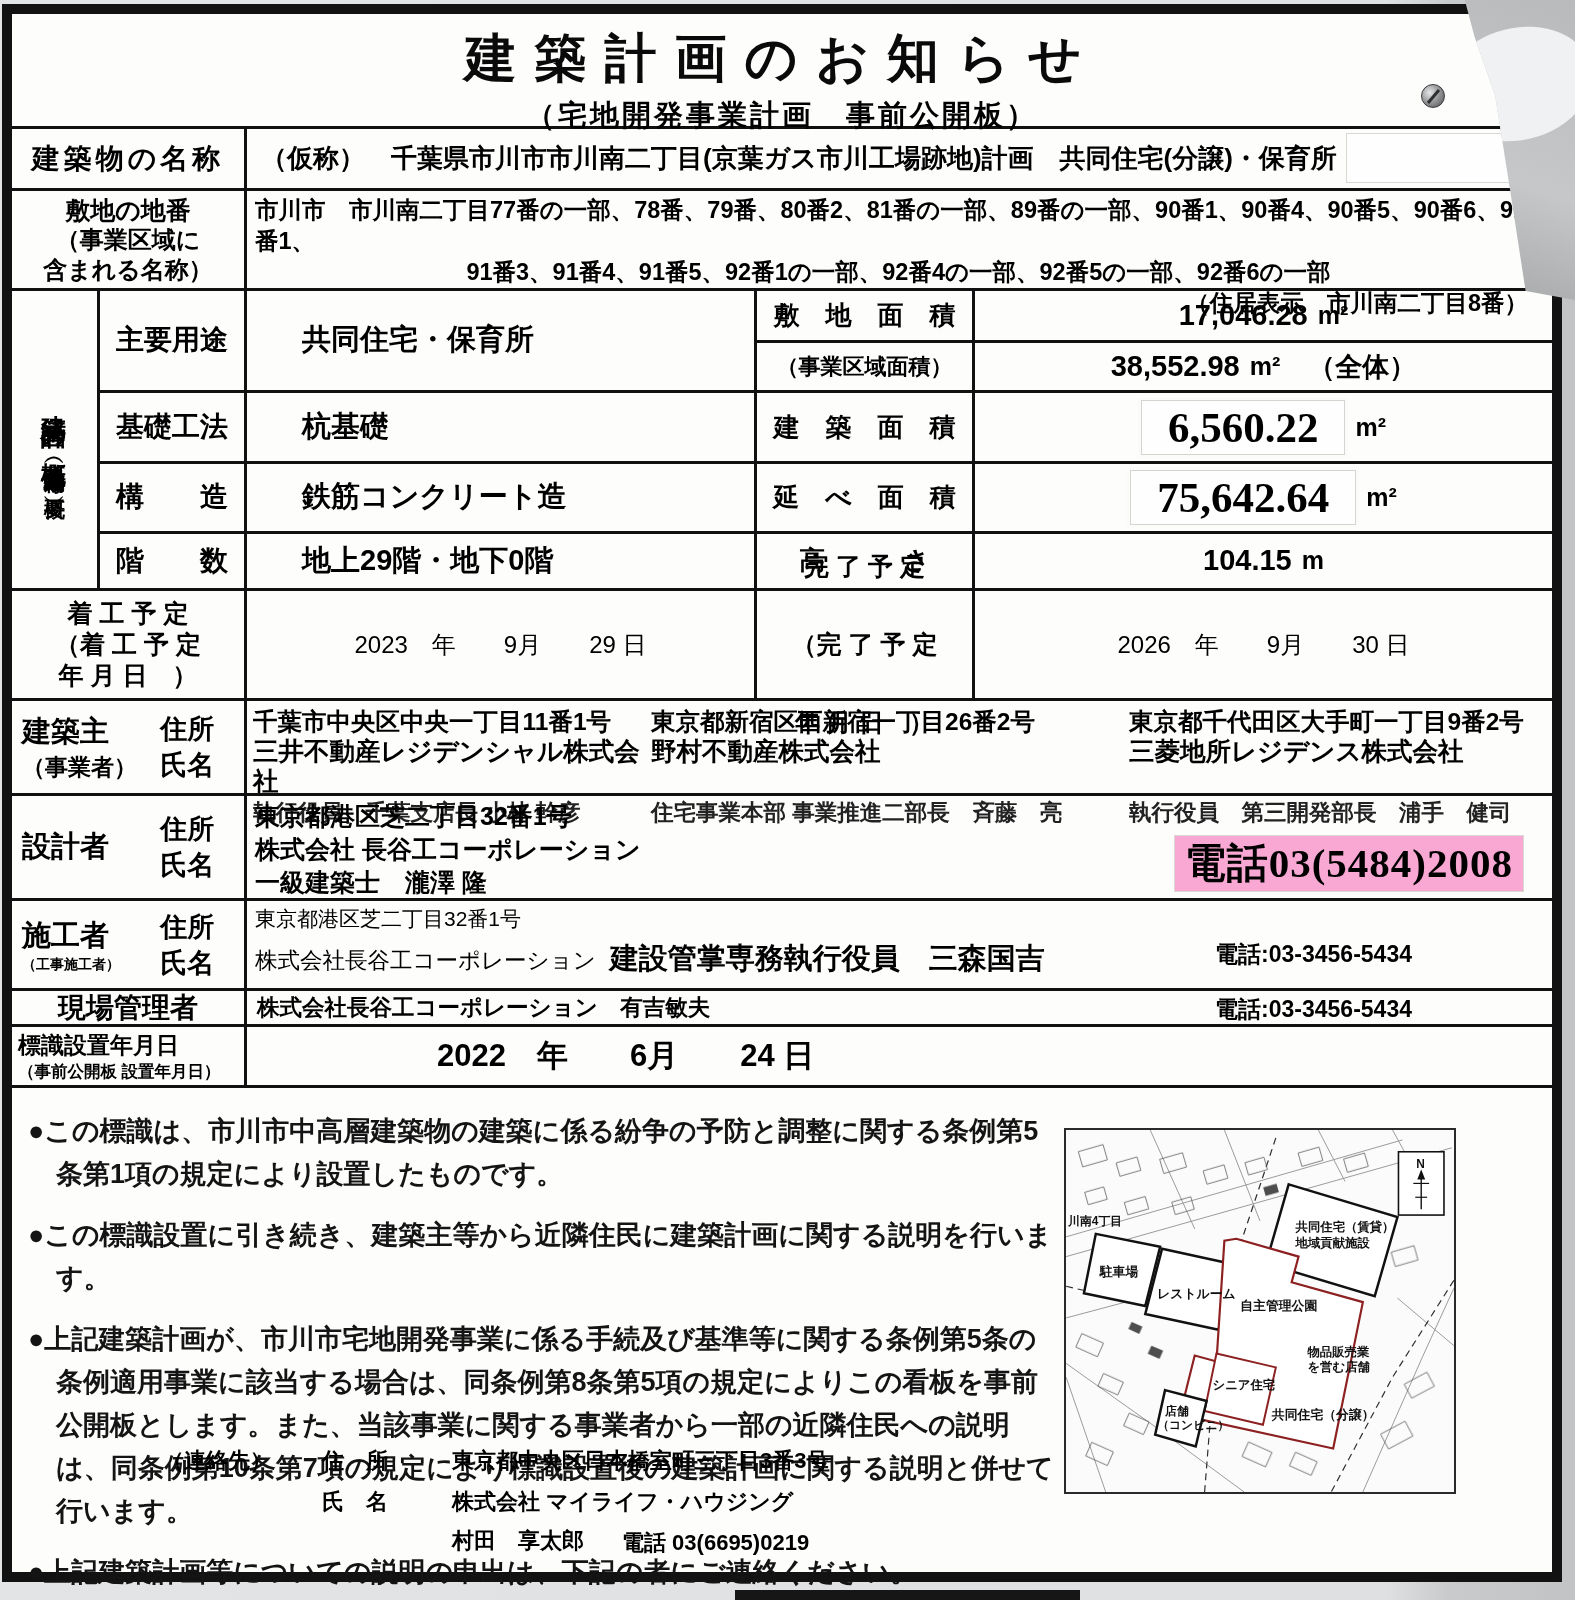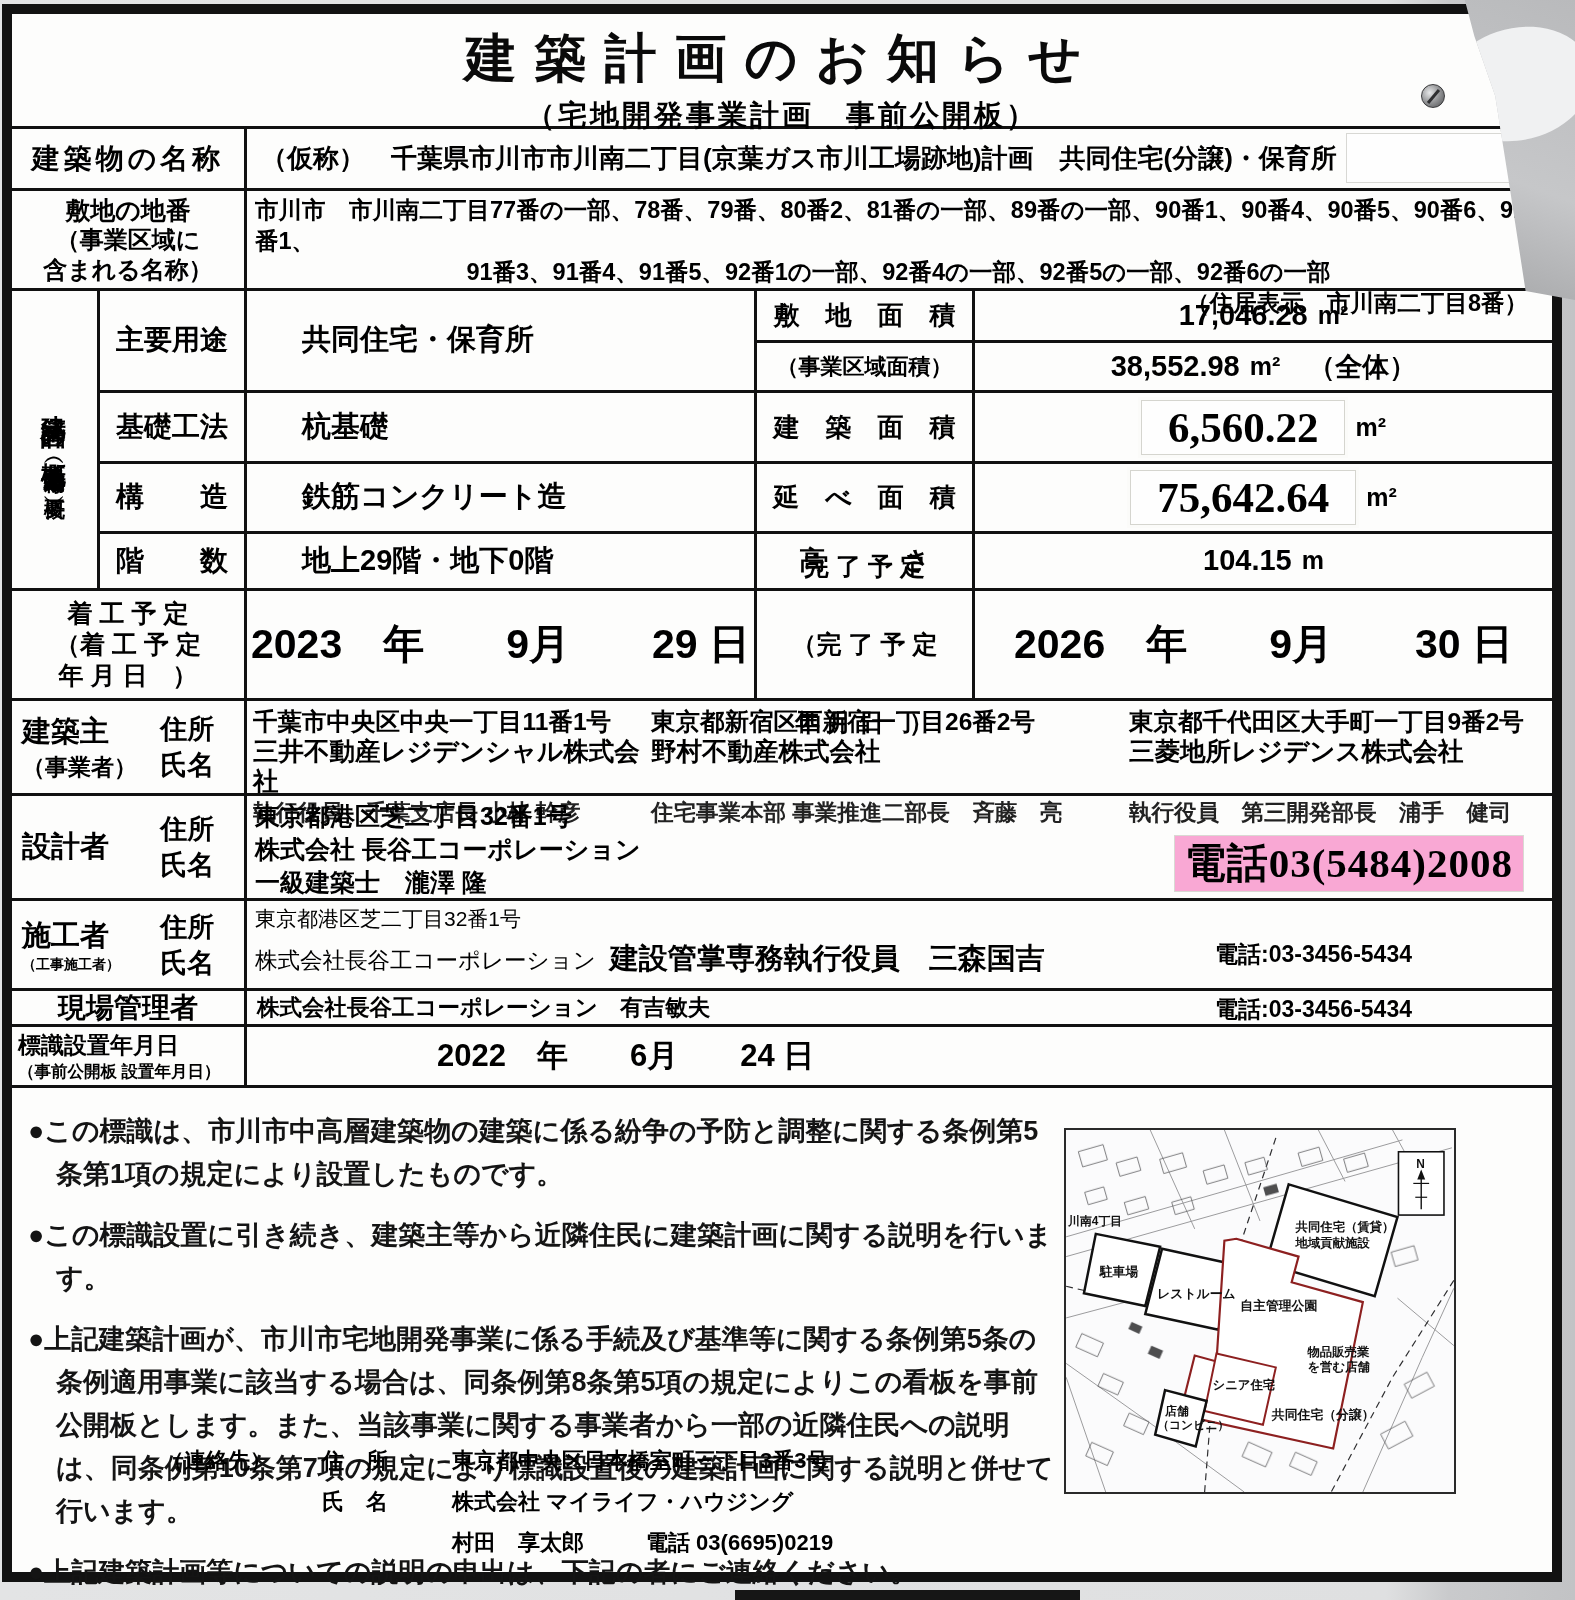--- a/index.html
+++ b/index.html
@@ -64,21 +64,21 @@
     font-size:29px; font-weight:bold; }
   .unit { font-size:25px; margin-left:10px; font-weight:bold; }
   .suffix { font-size:27px; margin-left:28px; }
   .pasted { background:#fefefe; border:1px solid #d5d5cf; box-shadow:0 0 0 3px #fbfbf9;
     padding:2px 26px; font-family:"Liberation Serif", serif; font-weight:600; font-size:43px; }
 
   
   .r4 { height:110px; }
   .r4 .lbl { width:235px; font-size:25px; line-height:31px; }
   .r4 .val { width:510px; display:flex; align-items:center; justify-content:center;
-    font-size:41px; font-weight:bold; border-right:3px solid #111; }
+    font-size:24px; font-weight:normal; border-right:3px solid #111; }
   .r4 .lbl2 { width:218px;gap:47px; }
   .r4 .val2 { flex:1; border-right:none; }
 
   
   .labbox { width:235px; border-right:3px solid #111; display:flex; }
   .labmain { width:150px; display:flex; flex-direction:column; justify-content:center;
     padding-left:10px; font-weight:bold; }
   .labsub  { width:85px; display:flex; flex-direction:column; justify-content:center;
     font-weight:bold; font-size:27px; line-height:36px; }
   .r5 { height:95px; }
@@ -125,21 +125,21 @@
 
   
   .bottom { position:relative; height:478px; }
   .notes { padding:22px 0 0 16px; width:1050px; }
   .note { font-size:27px; font-weight:600; line-height:43px; padding-left:28px;
     text-indent:-28px; margin-bottom:18px; color:#141414; }
   .contactblk { position:absolute; left:150px; top:352px; font-size:22px; font-weight:600; }
   .contactblk .line { display:flex; line-height:41px; }
   .contactblk .g1 { width:160px; } .contactblk .g2 { width:130px; }
   .contactblk .ind { margin-left:160px; }
-  .contactblk .person { margin-right:62px; }
+  .contactblk .person { margin-right:38px;font-family:Liberation Mono, monospace; }
 
   
   .mapbox { position:absolute; left:1052px; top:40px; width:392px; height:366px;
     border:2px solid #2a2a2a; background:#fbfbfc; }
   .mapbox svg { display:block; width:100%; height:100%; }
   text.mlabel { font-family:"Liberation Sans", sans-serif; font-weight:bold; fill:#111; }
 
   
   .torn { position:absolute; right:0; top:0; width:190px; height:300px;
     background:linear-gradient(200deg,#b9babc 0%,#c6c7c9 55%,#9fa0a2 100%);

